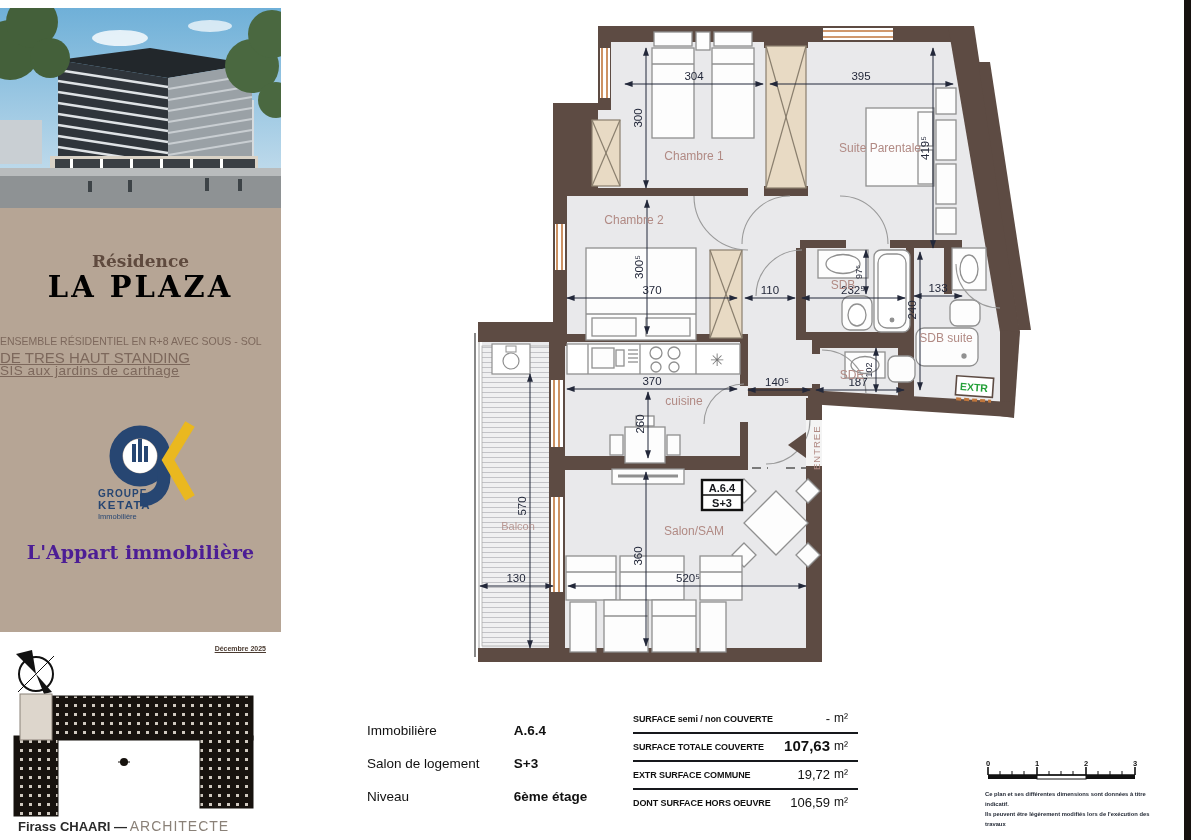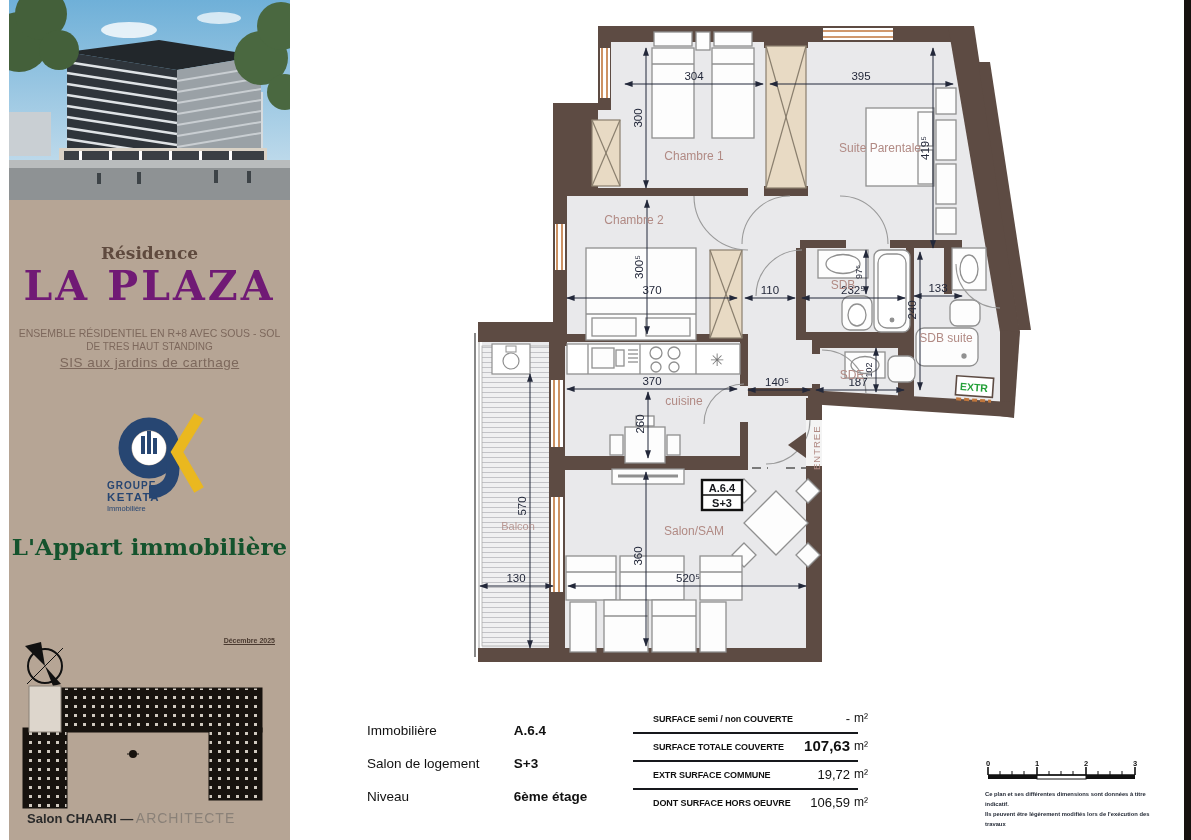--- a/index.html
+++ b/index.html
@@ -1,46 +1,46 @@
 <!DOCTYPE html>
 <html><head>
 <meta charset="utf-8">
 <style>
   html,body{margin:0;padding:0;}
   body{width:1191px;height:840px;position:relative;overflow:hidden;background:#fff;
        font-family:"Liberation Sans",sans-serif;}
   
-  .sidebar{position:absolute;left:0;top:0;width:281px;height:840px;background:#b6a595;margin-left:9px;}
+  .sidebar{position:absolute;left:0;top:8px;width:281px;height:624px;background:#b6a595;}
   .photo{position:absolute;left:0;top:0;width:281px;height:200px;}
   .residence{position:absolute;left:0;top:243px;width:281px;text-align:center;
     font-family:"DejaVu Serif",serif;font-weight:bold;font-size:17px;color:#5f4a3e;}
   .plaza{position:absolute;left:0;top:262px;width:281px;text-align:center;
-    font-family:"DejaVu Serif",serif;font-weight:bold;font-size:41px;letter-spacing:3px;color:#701a75;}
-  .subt{position:absolute;left:0;width:281px;text-align:center;color:#7d685c;}
+    font-family:"DejaVu Serif",serif;font-weight:bold;font-size:29px;letter-spacing:3px;color:#000000;}
+  .subt{position:absolute;left:0;width:281px;color:#7d685c;}
   .subt1{top:327px;font-size:10.5px;}
-  .subt2{top:341px;font-size:10px;}
+  .subt2{top:341px;font-size:15px;text-decoration:underline;}
   .subt3{top:355px;font-size:13.5px;letter-spacing:.5px;text-decoration:underline;}
   .logo-wrap{position:absolute;left:0;top:405px;width:281px;height:115px;}
   .agency{position:absolute;left:0;top:533px;width:281px;text-align:center;
-    font-family:"DejaVu Serif",serif;font-weight:bold;font-size:23px;color:#14532d;}
+    font-family:"DejaVu Serif",serif;font-weight:bold;font-size:19px;color:#4c1d95;}
   .date{position:absolute;left:0;top:637px;width:266px;text-align:right;
     font-size:7px;font-weight:bold;color:#4a3a30;text-decoration:underline;}
   .architect{position:absolute;left:18px;top:810px;width:260px;font-size:13px;color:#2a2a2a;}
   .architect b{font-weight:bold;}
   .architect .dash{font-weight:bold;color:#2a2a2a;letter-spacing:-1px;}
   .architect .title{font-size:14px;color:#8a8178;letter-spacing:1px;}
   
   .plansvg{position:absolute;left:0;top:0;width:1191px;height:840px;}
   
   .info{position:absolute;left:367px;top:713px;width:260px;font-size:13.5px;color:#111;}
   .info .row{position:absolute;left:0;white-space:nowrap;}
   .info .lbl{display:inline-block;width:143px;}
   .info .val{font-weight:bold;}
   .surface{position:absolute;left:633px;top:706px;width:229px;font-size:9px;color:#111;}
-  .surface .srow{position:absolute;left:0;width:229px;height:26px;margin-left:20px;}
+  .surface .srow{position:absolute;left:0;width:229px;height:26px;}
   .surface .slbl{position:absolute;left:0;top:8px;font-weight:bold;letter-spacing:-.1px;}
   .surface .sval{position:absolute;right:32px;top:5px;font-size:13px;text-align:right;}
   .surface .sval.big{font-size:15px;font-weight:bold;top:3px;}
   .surface .sunit{position:absolute;right:14px;top:5px;font-size:12px;}
   .surface .rule{position:absolute;left:0;width:225px;height:2px;background:#16181c;}
   .scalebar{position:absolute;left:985px;top:758px;width:152px;height:26px;}
   .disclaimer{position:absolute;left:985px;top:790px;width:170px;
     font-size:5.8px;font-weight:bold;color:#242a36;line-height:1.7;}
   .rightband{position:absolute;right:0;top:0;width:7px;height:840px;background:#16120f;}
 </style>
@@ -437,21 +437,21 @@
       <rect x="42" y="58" width="211" height="44" fill="url(#units)" stroke="#17120e"></rect>
       <rect x="14" y="98" width="44" height="80" fill="url(#units)" stroke="#17120e"></rect>
       <rect x="200" y="98" width="53" height="72" fill="url(#units)" stroke="#17120e"></rect>
       <rect x="20" y="56" width="32" height="46" fill="#ddd6cc" stroke="#8a8178"></rect>
       <circle cx="124" cy="124" r="4" fill="#17120e"></circle>
       <line x1="118" y1="124" x2="130" y2="124" stroke="#17120e" stroke-width="1"></line>
     </g>
   </svg>
 
   <div class="architect">
-    <b>Salon CHAARI</b>
+    <b>Firass CHAARI</b>
     <span class="dash">—</span>
     <span class="title">ARCHITECTE</span>
   </div>
 </div>
 
 <div class="info">
   <div class="row" style="top:10px">
     <span class="lbl">Immobilière</span>
     <span class="val">A.6.4</span>
   </div>

